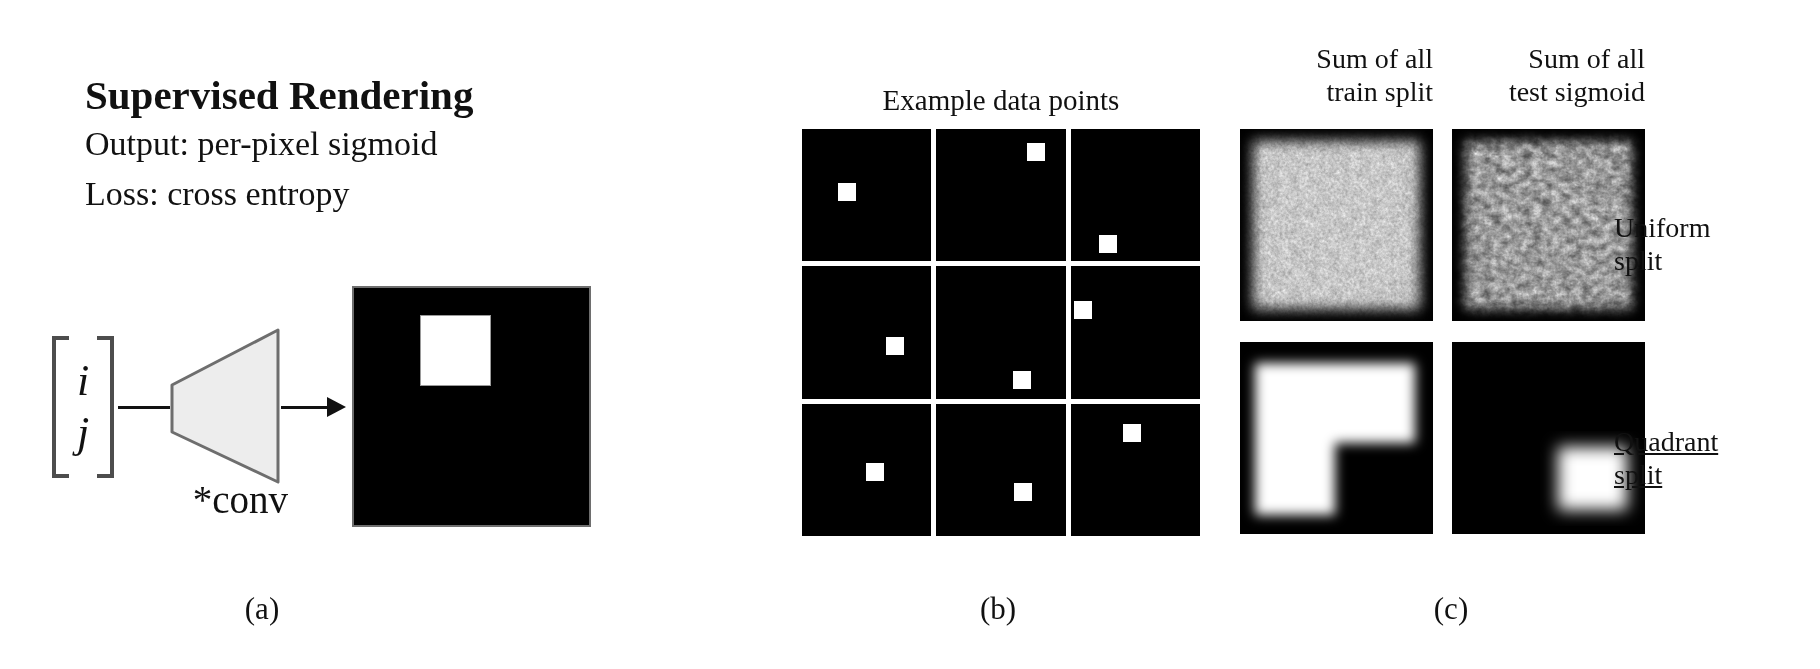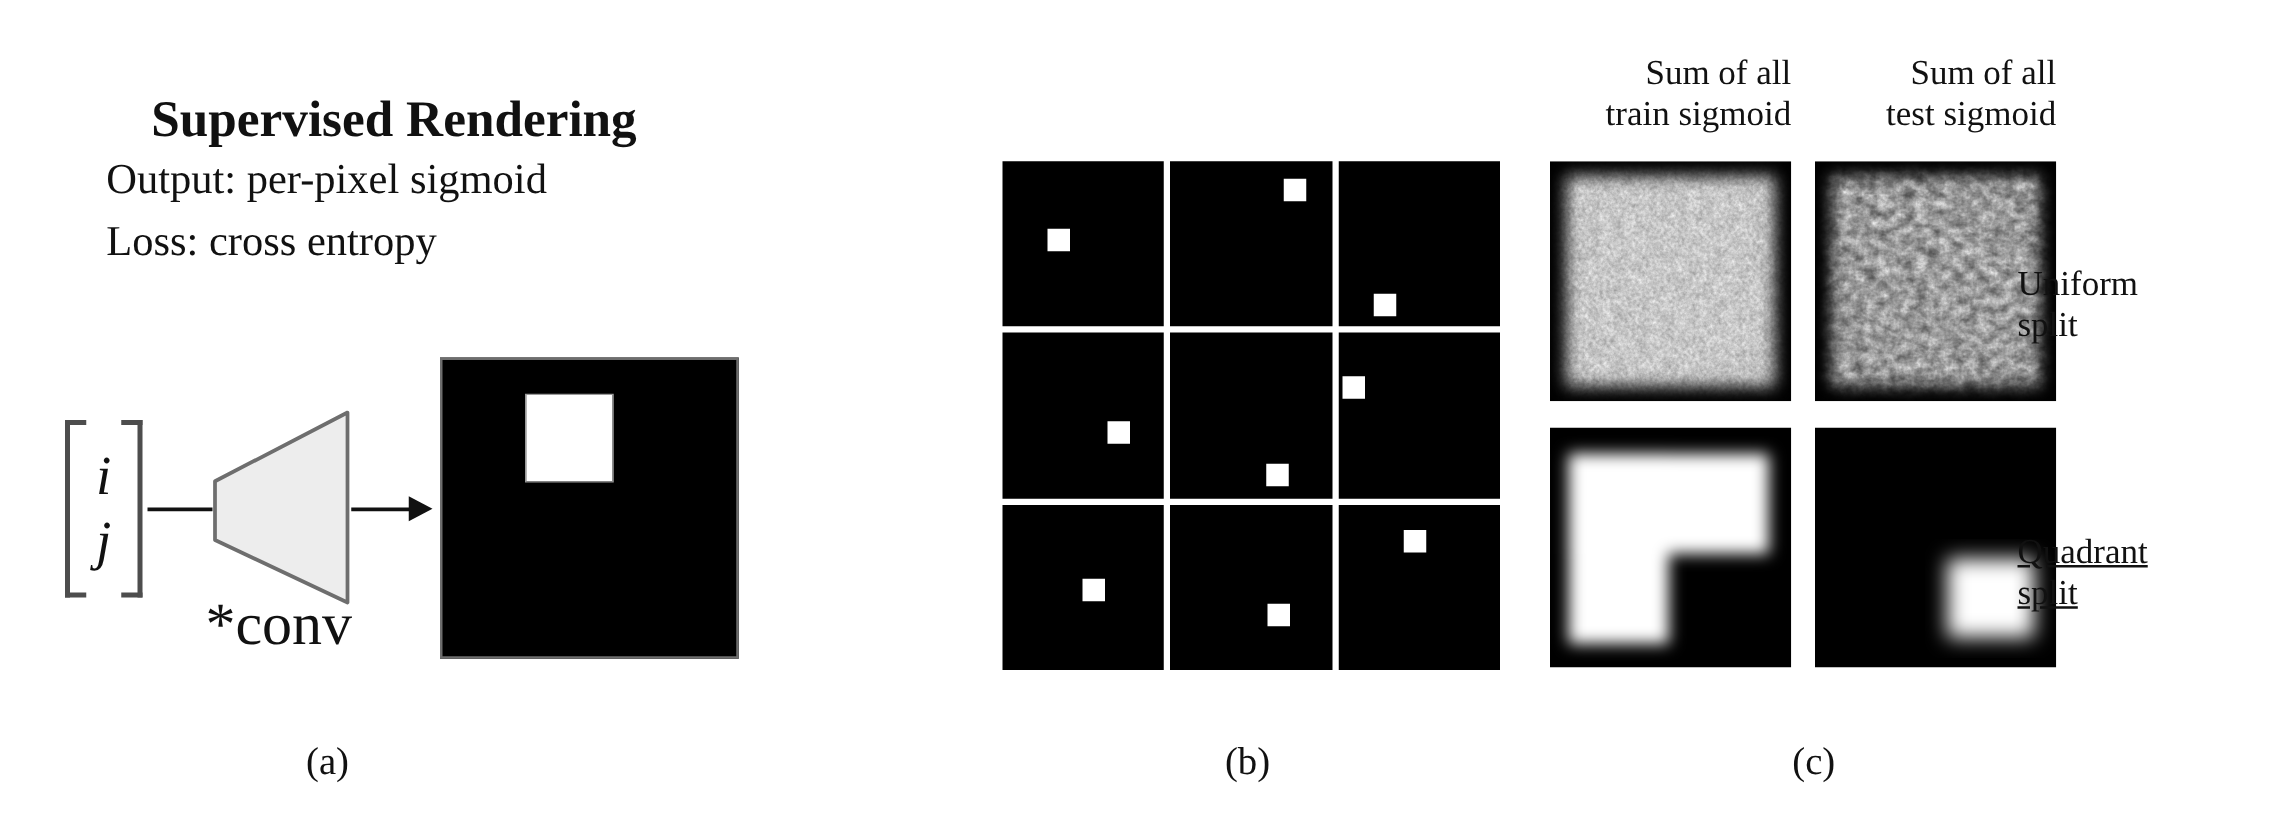--- a/index.html
+++ b/index.html
@@ -3,36 +3,36 @@
 <meta charset="utf-8">
 <style>
   html,body{margin:0;padding:0;background:#fff;}
   #canvas{
     position:relative;width:1820px;height:669px;background:#ffffff;
     font-family:"Liberation Serif","DejaVu Serif",serif;color:#111;
     overflow:hidden;
   }
   .abs{position:absolute;}
   
-  .pa-heading{left:85px;top:72px;font-size:41px;font-weight:bold;line-height:46px;margin-left:36px;}
+  .pa-heading{left:85px;top:72px;font-size:41px;font-weight:bold;line-height:46px;}
   .pa-line1{left:85px;top:124px;font-size:34px;line-height:40px;}
   .pa-line2{left:85px;top:174px;font-size:34px;line-height:40px;}
   .vector{left:52px;top:336px;width:62px;height:142px;}
   .bracket{position:absolute;top:0;bottom:0;width:13px;}
   .bracket.lb{left:0;border-left:4px solid #4d4d4d;border-top:4px solid #4d4d4d;border-bottom:4px solid #4d4d4d;}
   .bracket.rb{right:0;border-right:4px solid #4d4d4d;border-top:4px solid #4d4d4d;border-bottom:4px solid #4d4d4d;}
   .vec-vals{position:absolute;inset:0;display:flex;flex-direction:column;align-items:center;justify-content:center;gap:8px;
     font-style:italic;font-size:44px;line-height:1;}
   .hline{height:3px;background:#111;}
   .in-line{left:118px;top:406px;width:52px;}
   .out-line{left:281px;top:406px;width:48px;}
   .arrowhead{left:327px;top:397px;width:0;height:0;
     border-top:10px solid transparent;border-bottom:10px solid transparent;border-left:19px solid #111;}
   .trap{left:170px;top:328px;}
-  .conv{left:158px;top:478px;width:130px;text-align:center;font-size:48px;line-height:44px;}
+  .conv{left:158px;top:478px;width:130px;text-align:right;font-size:39px;line-height:44px;}
   .target{left:352px;top:286px;width:239px;height:241px;background:#000;border:2px solid #6e6e6e;box-sizing:border-box;}
   .target .wsq{position:absolute;background:#fff;outline:1px solid #9a9a9a;}
   
   .pb-title{left:801px;top:84px;width:400px;text-align:center;font-size:29px;line-height:33px;}
   .bgrid{left:802px;top:129px;width:398px;height:407px;display:grid;
     grid-template-columns:repeat(3,1fr);grid-template-rows:repeat(3,1fr);gap:5px;}
   .bcell{position:relative;background:#000;}
   .bmarker{position:absolute;background:#fff;}
   
   .chead{top:42px;width:193px;text-align:right;font-size:28px;line-height:33px;}
@@ -129,20 +129,21 @@
 
   <div class="abs hline out-line"></div>
   <div class="abs arrowhead"></div>
 
   <div class="abs target">
     <div class="wsq" style="left: 28.5%; top: 12%; width: 29.3%; height: 28.8%;"></div>
   </div>
 
   <div class="abs caption cap-a">(a)</div>
 
+  <div class="abs pb-title">Example data points</div>
   <div class="abs bgrid">
       <div class="bcell">
         <div class="bmarker" style="left: 27.6%; top: 40.5%; width: 18px; height: 18px;"></div>
       </div>
       <div class="bcell">
         <div class="bmarker" style="left: 69.9%; top: 10.5%; width: 18px; height: 18px;"></div>
       </div>
       <div class="bcell">
         <div class="bmarker" style="left: 22.1%; top: 80%; width: 18px; height: 18px;"></div>
       </div>
@@ -162,21 +163,21 @@
         <div class="bmarker" style="left: 60.2%; top: 59.9%; width: 18px; height: 18px;"></div>
       </div>
       <div class="bcell">
         <div class="bmarker" style="left: 40.8%; top: 15.2%; width: 18px; height: 18px;"></div>
       </div>
     </div>
   <div class="abs caption cap-b">(b)</div>
 
   <div class="abs chead h-train">
     <span>Sum of all</span>
-    <span>train sigmoid</span>
+    <span>train split</span>
   </div>
   <div class="abs chead h-test">
     <span>Sum of all</span>
     <span>test sigmoid</span>
   </div>
 
   <svg class="cimg i-ut" viewBox="0 0 193 192">
     <rect width="193" height="192" fill="#000"></rect>
     <rect x="13" y="12" width="167" height="168" fill="#fff" filter="url(#fTrain)"></rect>
   </svg>

